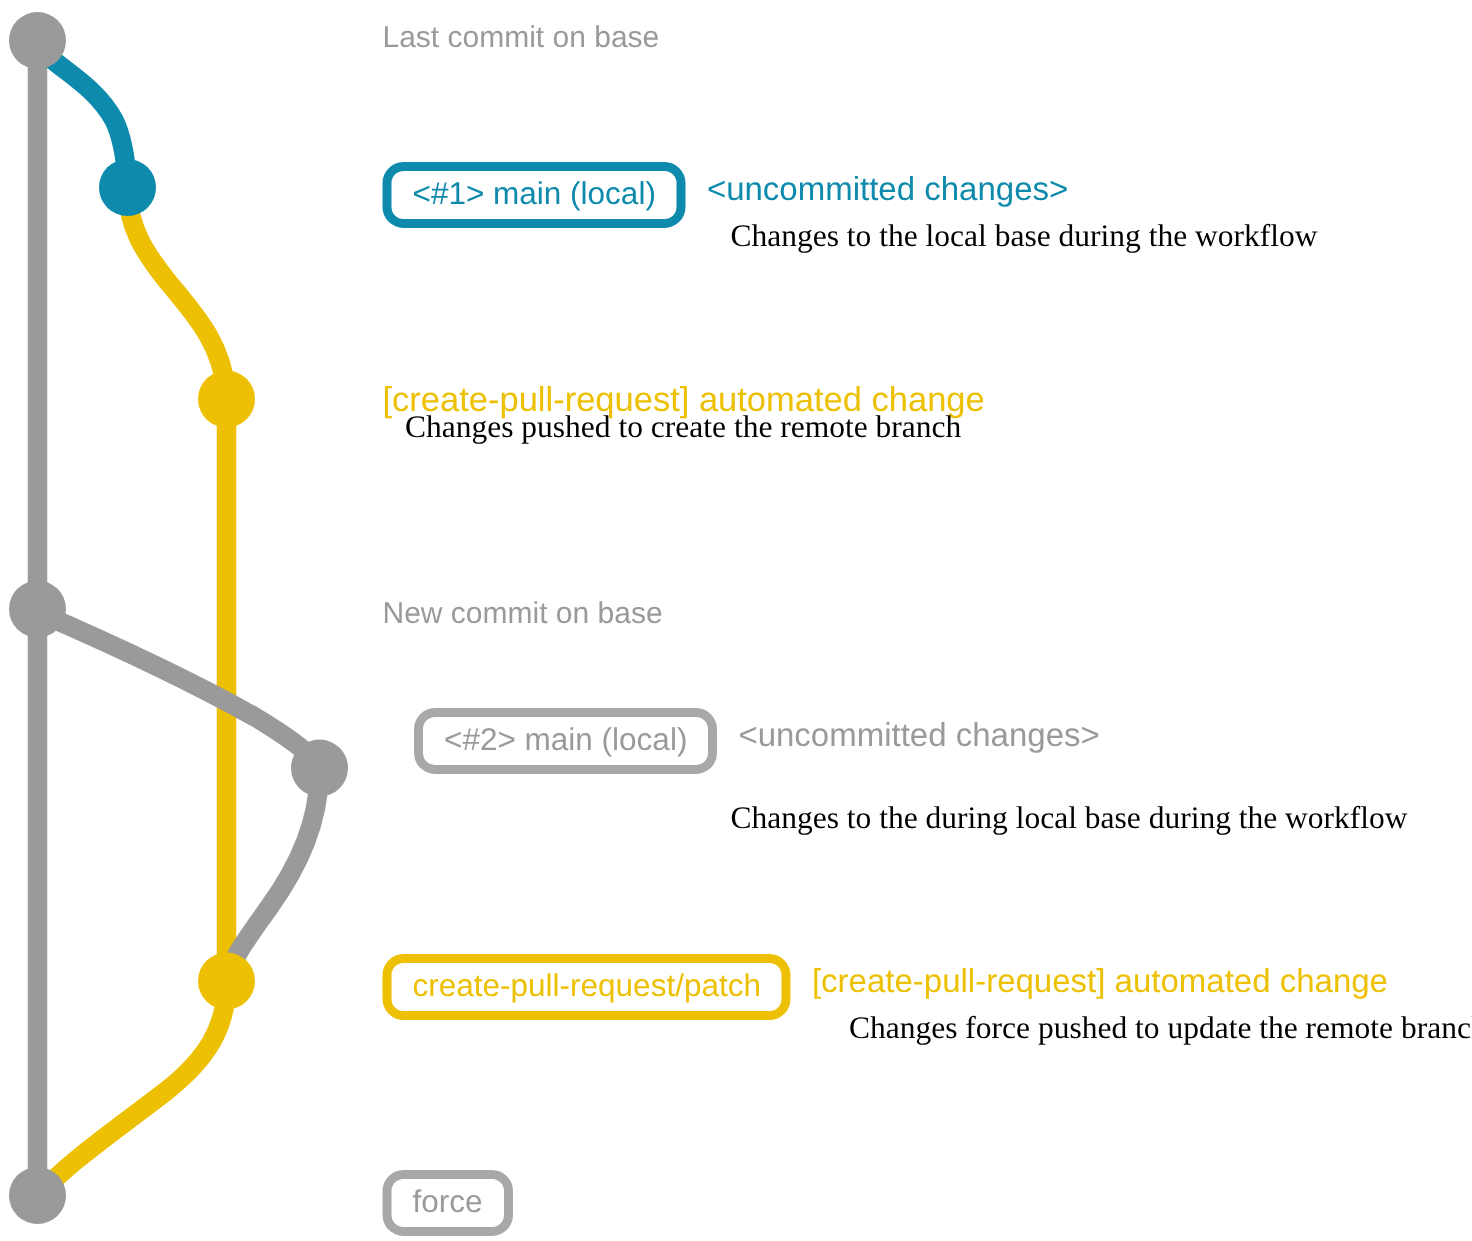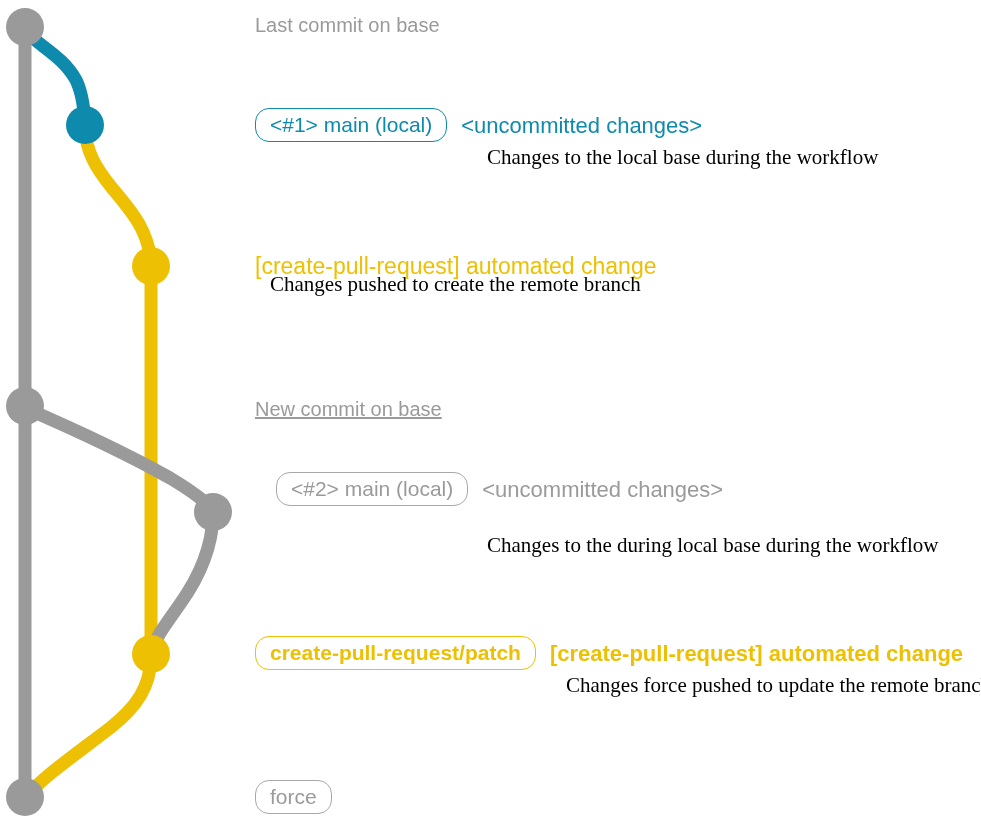--- a/index.html
+++ b/index.html
@@ -27,21 +27,21 @@
   .row {
     position: absolute;
     display: flex;
     align-items: flex-start;
   }
 
   .pill {
     display: inline-flex;
     align-items: center;
     justify-content: center;
-    border: 1px solid #d946ef;
+    border: 6px solid #d946ef;
     border-radius: 14px;
     padding: 5px 14px 6px 14px;
     font-size: 21px;
     line-height: 1;
     color: #9a9a9a;
     background: #ffffff;
     white-space: nowrap;
     box-sizing: border-box;
   }
   .pill.blue   { border-color: #0e8aad; color: #0e8aad; }
@@ -109,30 +109,30 @@
 <div class="row" style="left:255px; top:108px;">
   <span class="pill blue">&lt;#1&gt; main (local)</span>
   <span class="gap"></span>
   <span class="msg blue" style="margin-top:7px;">&lt;uncommitted changes&gt;</span>
 </div>
 <div class="subnote" style="left:487px; top:147px;">Changes to the local base during the workflow</div>
 
 <div class="msg yellow" style="position:absolute; left:255px; top:255px; font-size:23px;">[create-pull-request] automated change</div>
 <div class="subnote" style="left:270px; top:274px;">Changes pushed to create the remote branch</div>
 
-<div class="plain-label" style="left:255px; top:399px;text-decoration:underline;">New commit on base</div>
+<div class="plain-label" style="left:255px; top:399px;">New commit on base</div>
 
 <div class="row" style="left:255px; top:472px;padding-left:21px;">
   <span class="pill gray">&lt;#2&gt; main (local)</span>
   <span class="gap"></span>
   <span class="msg gray" style="margin-top:7px;">&lt;uncommitted changes&gt;</span>
 </div>
 <div class="subnote" style="left:487px; top:535px;">Changes to the during local base during the workflow</div>
 
-<div class="row" style="left:255px; top:636px;font-weight:bold;">
+<div class="row" style="left:255px; top:636px;">
   <span class="pill yellow">create-pull-request/patch</span>
   <span class="gap"></span>
   <span class="msg yellow" style="margin-top:7px;">[create-pull-request] automated change</span>
 </div>
 <div class="subnote" style="left:566px; top:675px;">Changes force pushed to update the remote branch</div>
 
 <div class="row" style="left:255px; top:780px;">
   <span class="pill gray">force</span>
   <span class="gap"></span>
 </div>

